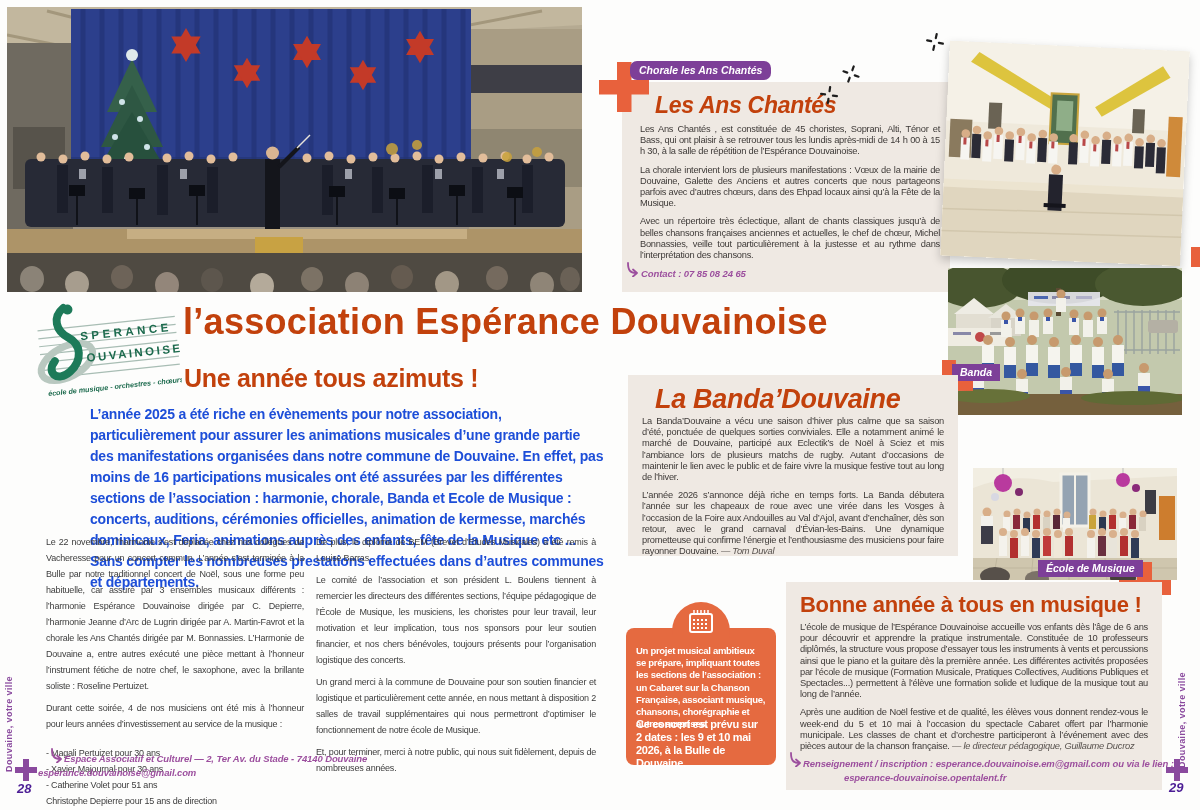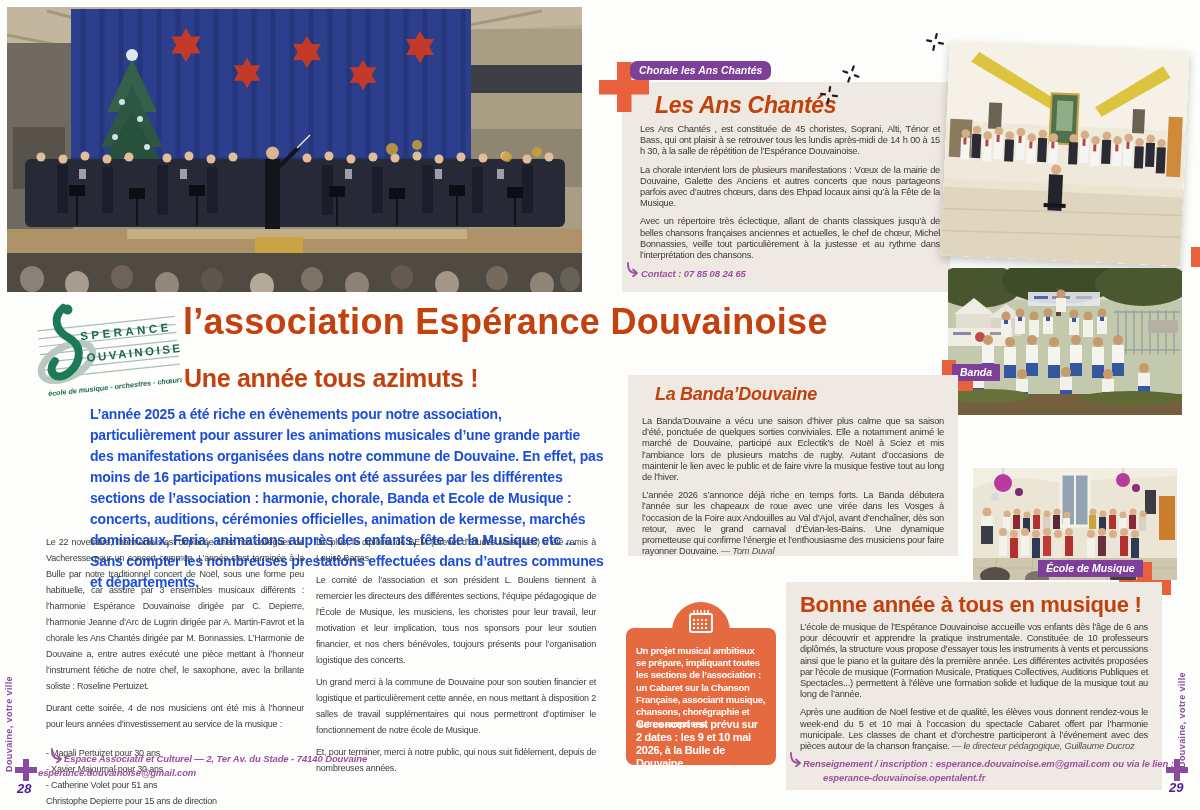--- a/index.html
+++ b/index.html
@@ -487,21 +487,21 @@
     </g>
     <rect y="126" width="234" height="21" fill="#75603d"></rect>
     <ellipse cx="40" cy="128" rx="42" ry="7" fill="#677139"></ellipse>
     <ellipse cx="185" cy="130" rx="52" ry="7" fill="#5f6a35"></ellipse>
   </svg>
 
   <div class="oplus" style="left:925px;top:360px;width:48px;height:48px;"></div>
   <div class="plabel" style="left:952px;top:364px;">Banda</div>
 
   <div class="panel" style="left:628px;top:375px;width:330px;height:181px;"></div>
-  <div class="abs heading ital" style="left:655px;top:384px;font-size:18px;">La Banda’Douvaine</div>
+  <div class="abs heading ital" style="left:655px;top:384px;font-size:27px;">La Banda’Douvaine</div>
   <div class="abs body-txt" style="left:642px;top:416px;width:302px;">
     <p>La Banda’Douvaine a vécu une saison d’hiver plus calme que sa saison d’été, ponctuée de quelques sorties conviviales. Elle a notamment animé le marché de Douvaine, participé aux Eclectik’s de Noël à Sciez et mis l’ambiance lors de plusieurs matchs de rugby. Autant d’occasions de maintenir le lien avec le public et de faire vivre la musique festive tout au long de l’hiver.</p>
     <p><span>L’année 2026 s’annonce déjà riche en temps forts. La Banda débutera l’année sur les chapeaux de roue avec une virée dans les Vosges à l’occasion de la Foire aux Andouilles au Val d’Ajol, avant d’enchaîner, dès son retour, avec le grand carnaval d’Évian-les-Bains. Une dynamique prometteuse qui confirme l’énergie et l’enthousiasme des musiciens pour faire rayonner Douvaine.</span> <span class="attrib">— Tom Duval</span></p>
   </div>
 
   <div class="callout" style="left:612px;top:628px;width:150px;height:137px;margin-left:14px;">
     <div class="bump"></div>
     <svg class="abs" style="left:60px;top:-20px;" width="30" height="27" viewBox="0 0 30 27">
       <rect x="4" y="6" width="22" height="18" rx="2" fill="none" stroke="#fff" stroke-width="2"></rect>
       <g stroke="#fff" stroke-width="1.5">
@@ -626,21 +626,21 @@
   <div class="abs heading" style="left:800px;top:592px;font-size:22px;">Bonne année à tous en musique !</div>
   <div class="abs body-txt" style="left:800px;top:622px;width:348px;">
     <p>L’école de musique de l’Espérance Douvainoise accueille vos enfants dès l’âge de 6 ans pour découvrir et apprendre la pratique instrumentale. Constituée de 10 professeurs diplômés, la structure vous propose d’essayer tous les instruments à vents et percussions ainsi que le piano et la guitare dès la première année. Les différentes activités proposées par l’école de musique (Formation Musicale, Pratiques Collectives, Auditions Publiques et Spectacles...) permettent à l’élève une formation solide et ludique de la musique tout au long de l’année.</p>
     <p><span>Après une audition de Noël festive et de qualité, les élèves vous donnent rendez-vous le week-end du 5 et 10 mai à l’occasion du spectacle Cabaret offert par l’harmonie municipale. Les classes de chant et d’orchestre participeront à l’événement avec des pièces autour de la chanson française.</span> <span class="attrib">— le directeur pédagogique, Guillaume Ducroz</span></p>
   </div>
   <svg class="abs" style="left:789px;top:752px;" width="13" height="15" viewBox="0 0 13 15" fill="none" stroke="#9c4f9e" stroke-width="1.8" stroke-linecap="round" stroke-linejoin="round">
       <path d="M2 1 C2 8 4 11 10 11"></path>
       <path d="M7 7.5 L11 11 L7 14.5"></path>
     </svg>
   <div class="abs purple-contact" style="left:803px;top:758px;">Renseignement / inscription : esperance.douvainoise.em@gmail.com ou via le lien :</div>
-  <div class="abs purple-contact" style="left:786px;top:772px;padding-left:37px;">esperance-douvainoise.opentalent.fr</div>
+  <div class="abs purple-contact" style="left:807px;top:772px;padding-left:37px;">esperance-douvainoise.opentalent.fr</div>
 
   <div class="abs" style="left:1191px;top:247px;width:9px;height:20px;background:#e8613c;"></div>
 
   <div class="vlabel" style="left:1177px;top:672px;">Douvaine, votre ville</div>
   <div class="oplus" style="--c:#8a4a9e;left:1166px;top:759px;width:22px;height:22px;"></div>
   <div class="pagenum" style="left:1169px;top:780px;">29</div>
 
 </div>
 
 </body></html>

